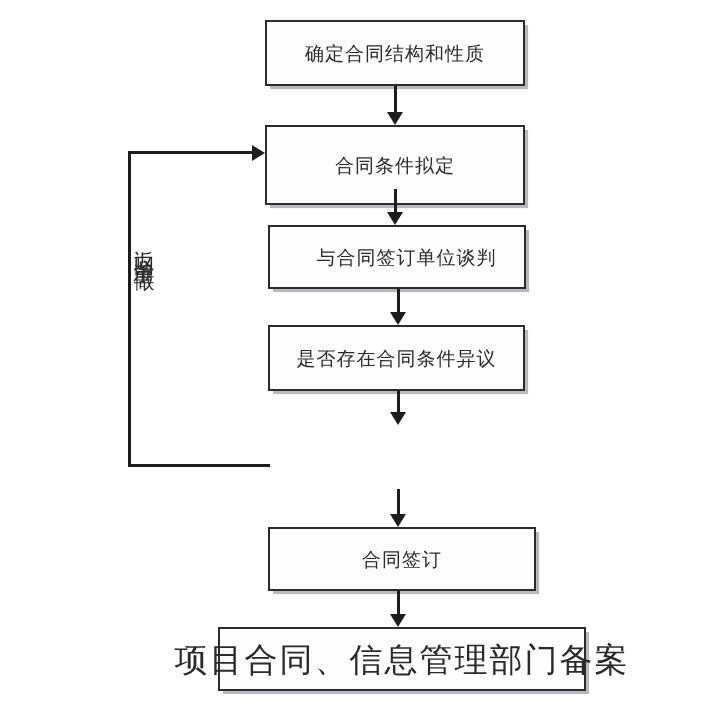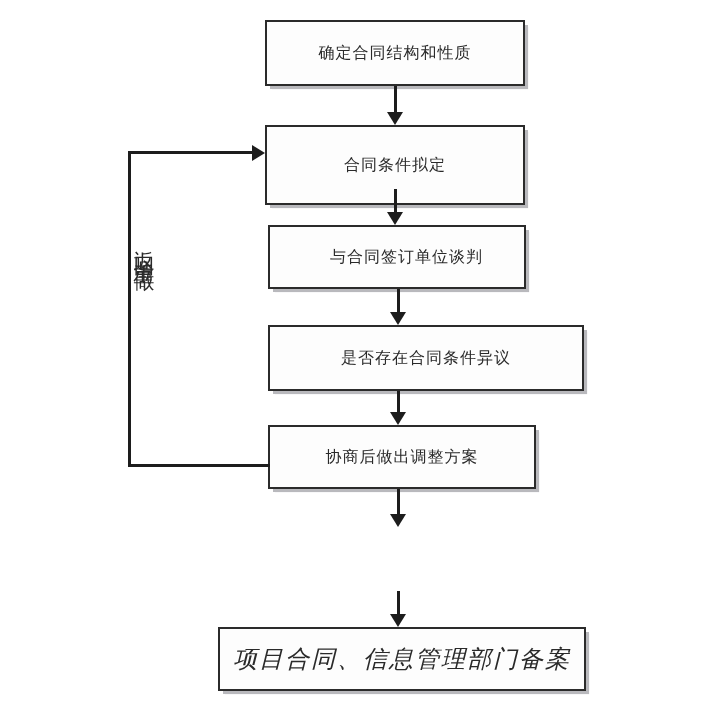--- a/index.html
+++ b/index.html
@@ -24,31 +24,30 @@
     box-sizing: border-box;
     background: #fdfdfd;
     border: 2px solid #2b2b2b;
     box-shadow: 4px 4px 0 -1px #b9b9bd, 5px 5px 1px -2px #d6d6da;
     display: flex;
     align-items: center;
     justify-content: center;
   }
   .node .node-label {
     font-family: "DejaVu Serif", "Liberation Serif", serif;
-    font-size: 16px;
+    font-size: 19px;
     line-height: 1;
     color: #2a2a2a;
     letter-spacing: 1px;
     white-space: nowrap;
     text-align: center;
   }
   .node.wide .node-label {
-    font-size: 24px;
+    font-size: 33px;
     letter-spacing: 2px;
-    font-style: italic;
   }
   
   .vline {
     position: absolute;
     width: 3px;
     background: #1d1d1d;
   }
   .hline {
     position: absolute;
     height: 3px;
@@ -93,28 +92,28 @@
   </div>
 
   <div class="node" style="left:265px; top:125px; width:260px; height:80px;">
     <span class="node-label">合同条件拟定</span>
   </div>
 
   <div class="node" style="left:268px; top:225px; width:258px; height:64px;padding-left:19px;">
     <span class="node-label">与合同签订单位谈判</span>
   </div>
 
-  <div class="node" style="left:268px; top:325px; width:316px; height:66px;">
+  <div class="node" style="left:268px; top:325px; width:257px; height:66px;">
     <span class="node-label">是否存在合同条件异议</span>
   </div>
 
-  <div class="node" style="left:268px; top:425px; width:268px; height:64px;">
-    <span class="node-label">协商后做出调整方案</span>
+
+  <div class="node" style="left:268px; top:527px; width:268px; height:64px;">
+    <span class="node-label">合同签订</span>
   </div>
-
 
   <div class="node wide" style="left:218px; top:627px; width:368px; height:64px;">
     <span class="node-label">项目合同、信息管理部门备案</span>
   </div>
 
   <div class="vline" style="left:394px; top:86px; height:28px;"></div>
   <div class="arrow-down" style="left:387px; top:112px;"></div>
 
   <div class="vline" style="left:394px; top:189px; height:26px;"></div>
   <div class="arrow-down" style="left:387px; top:212px;"></div>

